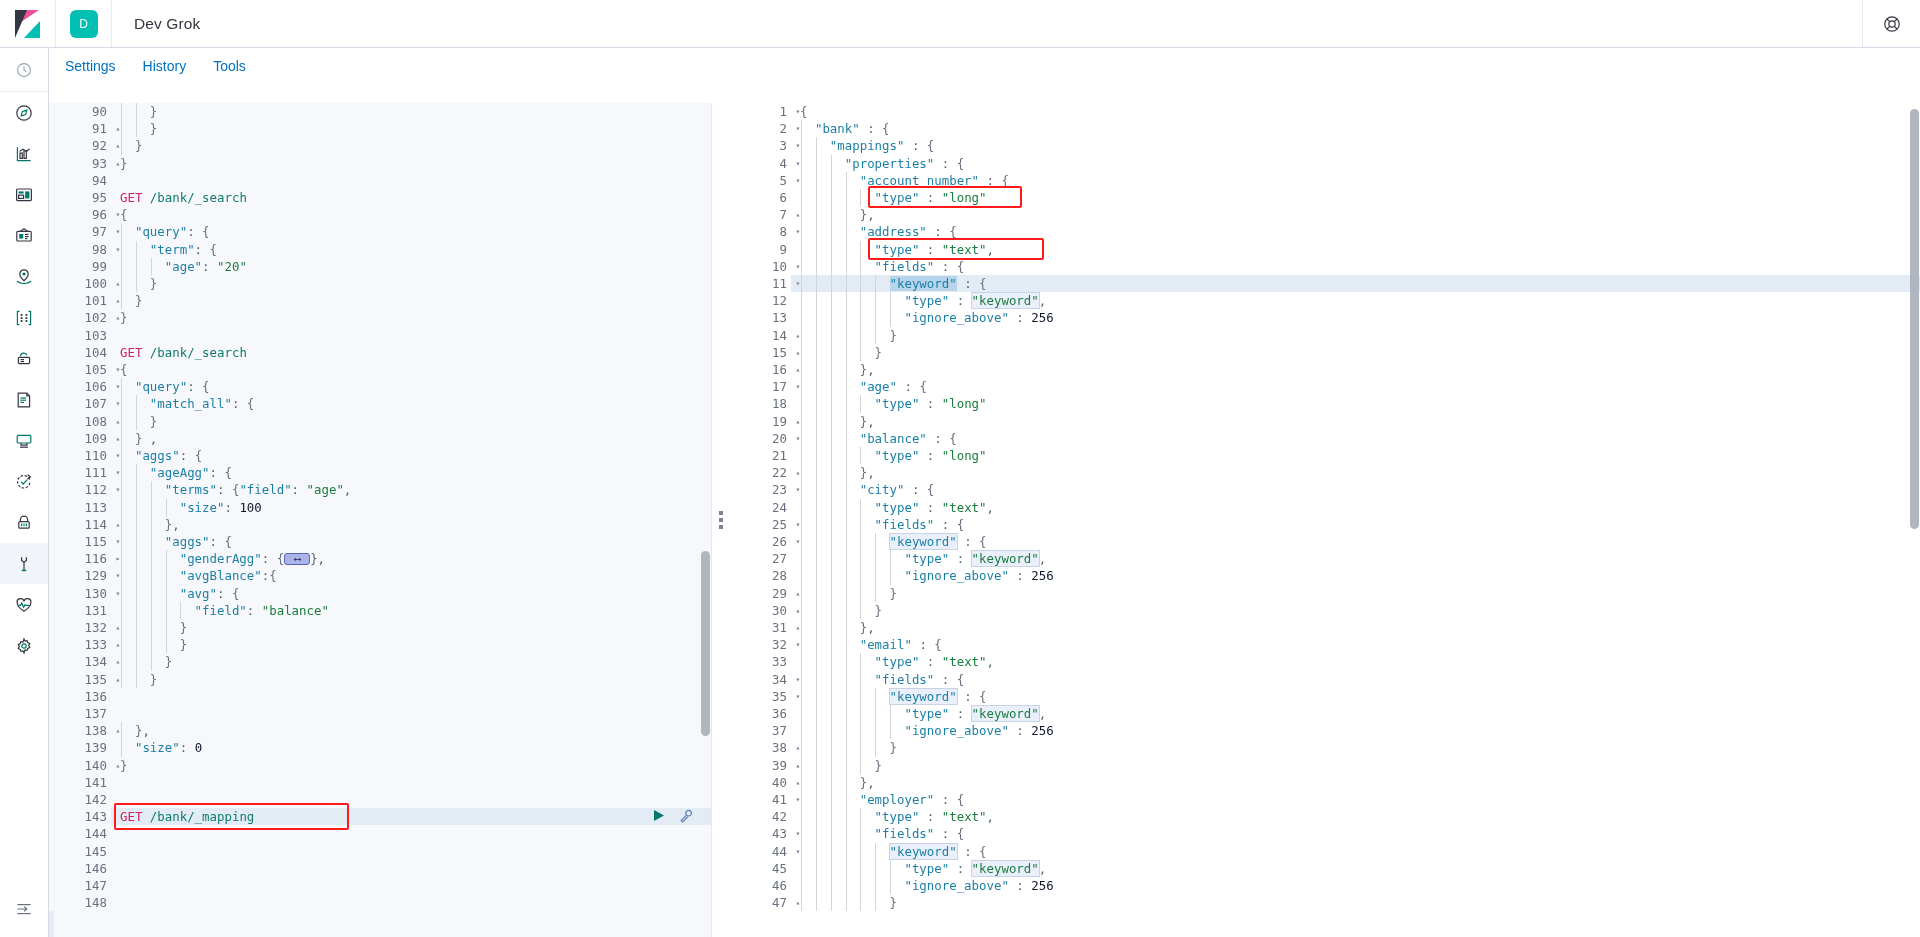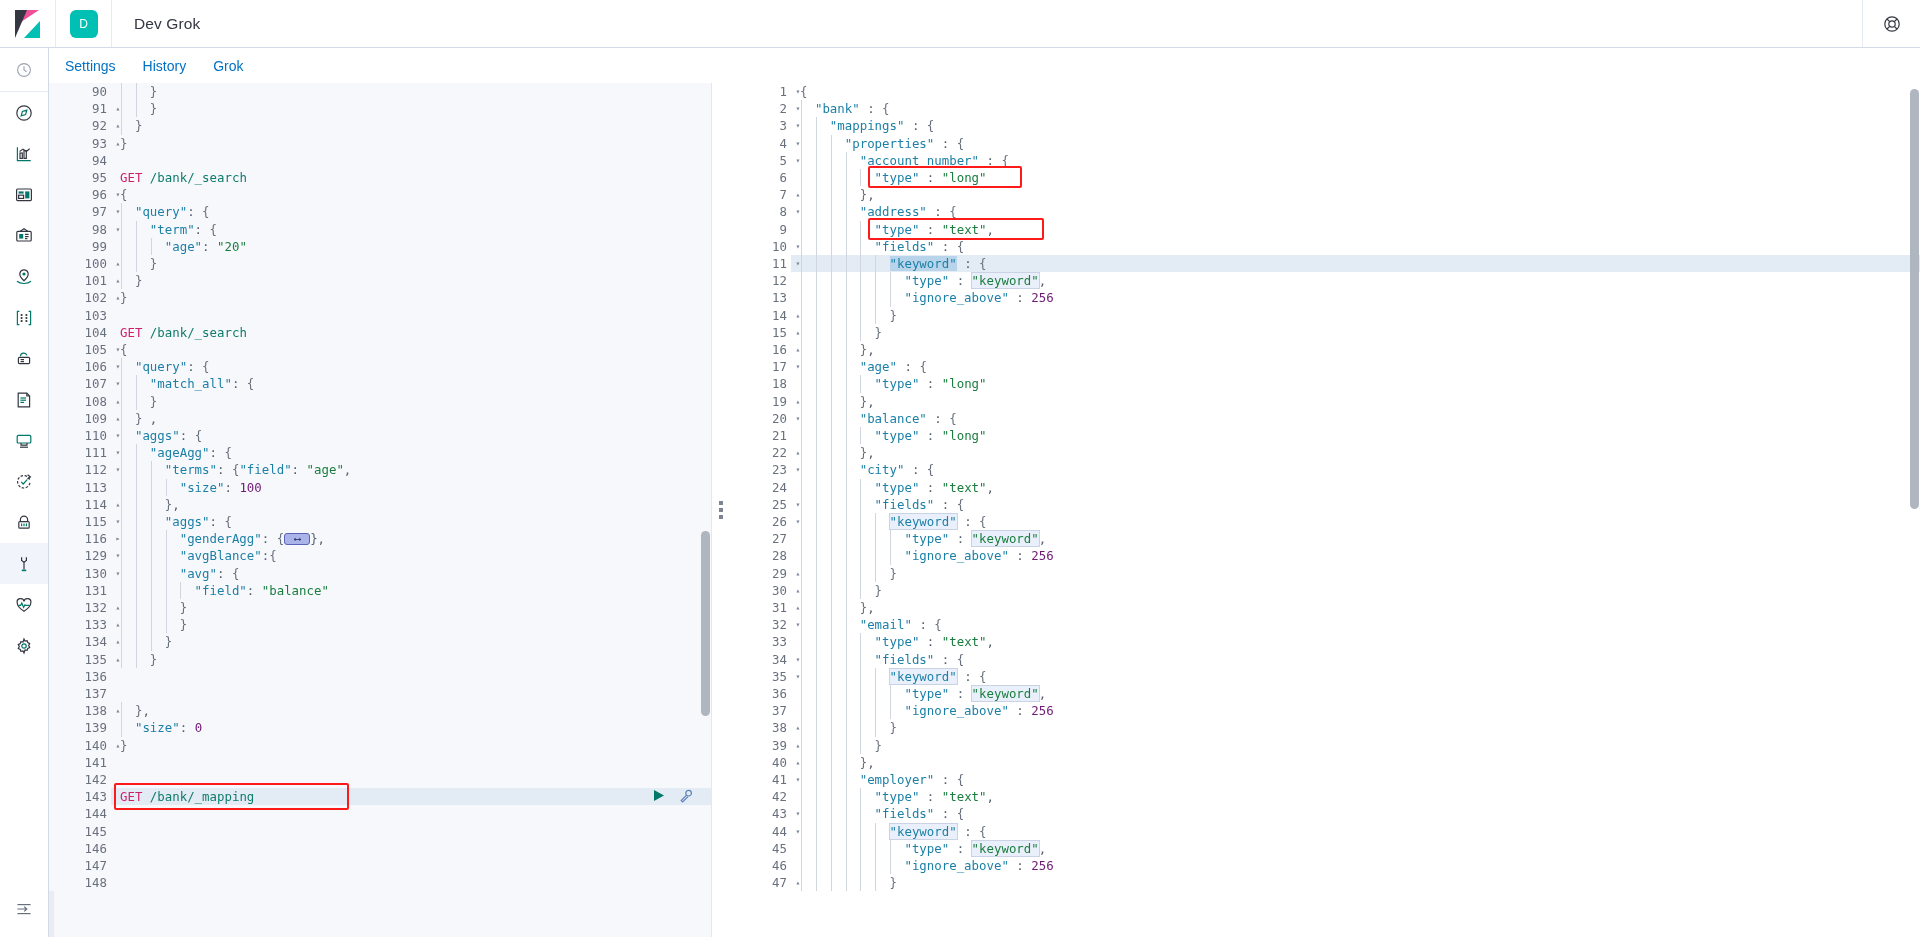--- a/index.html
+++ b/index.html
@@ -50,21 +50,21 @@
   .main { flex:1; display:flex; flex-direction:column; min-width:0; background:#fff; }
   .menu-row { height:35px; display:flex; align-items:center; padding-left:16px; gap:27px; }
   .menu-link { font-size:14px; color:#0071c2; cursor:pointer; }
   .tabs-row { height:41px; display:flex; align-items:flex-end; padding-left:16px;
               gap:18px; border-bottom:1px solid #d3dae6; }
   .tab { font-size:15px; color:#0071c2; padding:0 12px 11px 12px; cursor:pointer;
          border-bottom:2px solid transparent; }
   .tab.active { color:#1a73c4; border-bottom:2px solid #0071c2; font-weight:600; }
 
   
-  .split { flex:1; display:flex; min-height:0; position:relative; }
+  .split { flex:1; display:flex; min-height:0; position:relative;margin-top:20px; }
   .pane { position:relative; overflow:hidden; background:#f7f8fc; }
   .pane-left { width:663px; flex:0 0 663px; border-right:1px solid #e3e7ef; }
   .gutter-drag { width:17px; flex:0 0 17px; background:#fff; position:relative;
                  display:flex; align-items:center; justify-content:center; cursor:col-resize; }
   .grip { display:flex; flex-direction:column; gap:3px; }
   .grip i { display:block; width:4px; height:4px; background:#69707d; opacity:.85; }
   .pane-right { flex:1; background:#fff; }
 
   
   .code { position:absolute; left:0; top:0; right:0; bottom:0;
@@ -81,21 +81,21 @@
   .txt { padding-left:9px; position:relative; z-index:2; }
 
   .hl-row { position:absolute; left:0; right:0; height:17.2px; background:#e3ecf5; z-index:0; }
   .guide { position:absolute; top:0; height:17.2px; width:1px; background:#d0d5de; z-index:1; }
 
   
   .k-method { color:#cf1f6b; }
   .k-url    { color:#0f7b6c; }
   .k-key    { color:#1b7fa6; }
   .k-str    { color:#1a7d3e; }
-  .k-num    { color:#701a75; }
+  .k-num    { color:#0f172a; }
   .k-pun    { color:#55606e; }
   .k-brace  { color:#69707d; }
 
   .kw-box { background:#eaf0fb; outline:1px solid #c9d3e4; }
   .sel { background:#b8d4ea; }
 
   
   .redbox { position:absolute; border:2.4px solid #ff1a1a; border-radius:2px;
             z-index:6; pointer-events:none; }
 
@@ -306,21 +306,21 @@
           </svg>
           </span>
       </div>
     </div>
 
     <div class="main">
 
       <div class="menu-row">
         <div class="menu-link">Settings</div>
         <div class="menu-link">History</div>
-        <div class="menu-link">Grok</div>
+        <div class="menu-link">Tools</div>
       </div>
 
 
       <div class="split">
 
         <div class="pane pane-left">
           <div class="status-strip"></div>
           <div class="code" id="editor-code" style="height: 808.4px;"><div class="hl-row" style="top:705.1999999999999px"></div><div class="guide" style="left:72px;top:0px"></div><div class="guide" style="left:86.86px;top:0px"></div><div class="guide" style="left:72px;top:17.2px"></div><div class="guide" style="left:86.86px;top:17.2px"></div><div class="guide" style="left:72px;top:34.4px"></div><div class="guide" style="left:72px;top:120.39999999999999px"></div><div class="guide" style="left:72px;top:137.6px"></div><div class="guide" style="left:86.86px;top:137.6px"></div><div class="guide" style="left:72px;top:154.79999999999998px"></div><div class="guide" style="left:86.86px;top:154.79999999999998px"></div><div class="guide" style="left:101.72px;top:154.79999999999998px"></div><div class="guide" style="left:72px;top:172px"></div><div class="guide" style="left:86.86px;top:172px"></div><div class="guide" style="left:72px;top:189.2px"></div><div class="guide" style="left:72px;top:275.2px"></div><div class="guide" style="left:72px;top:292.4px"></div><div class="guide" style="left:86.86px;top:292.4px"></div><div class="guide" style="left:72px;top:309.59999999999997px"></div><div class="guide" style="left:86.86px;top:309.59999999999997px"></div><div class="guide" style="left:72px;top:326.8px"></div><div class="guide" style="left:72px;top:344px"></div><div class="guide" style="left:72px;top:361.2px"></div><div class="guide" style="left:86.86px;top:361.2px"></div><div class="guide" style="left:72px;top:378.4px"></div><div class="guide" style="left:86.86px;top:378.4px"></div><div class="guide" style="left:101.72px;top:378.4px"></div><div class="guide" style="left:72px;top:395.59999999999997px"></div><div class="guide" style="left:86.86px;top:395.59999999999997px"></div><div class="guide" style="left:101.72px;top:395.59999999999997px"></div><div class="guide" style="left:116.58px;top:395.59999999999997px"></div><div class="guide" style="left:72px;top:412.79999999999995px"></div><div class="guide" style="left:86.86px;top:412.79999999999995px"></div><div class="guide" style="left:101.72px;top:412.79999999999995px"></div><div class="guide" style="left:72px;top:430px"></div><div class="guide" style="left:86.86px;top:430px"></div><div class="guide" style="left:101.72px;top:430px"></div><div class="guide" style="left:72px;top:447.2px"></div><div class="guide" style="left:86.86px;top:447.2px"></div><div class="guide" style="left:101.72px;top:447.2px"></div><div class="guide" style="left:116.58px;top:447.2px"></div><div class="guide" style="left:72px;top:464.4px"></div><div class="guide" style="left:86.86px;top:464.4px"></div><div class="guide" style="left:101.72px;top:464.4px"></div><div class="guide" style="left:116.58px;top:464.4px"></div><div class="guide" style="left:72px;top:481.59999999999997px"></div><div class="guide" style="left:86.86px;top:481.59999999999997px"></div><div class="guide" style="left:101.72px;top:481.59999999999997px"></div><div class="guide" style="left:116.58px;top:481.59999999999997px"></div><div class="guide" style="left:72px;top:498.79999999999995px"></div><div class="guide" style="left:86.86px;top:498.79999999999995px"></div><div class="guide" style="left:101.72px;top:498.79999999999995px"></div><div class="guide" style="left:116.58px;top:498.79999999999995px"></div><div class="guide" style="left:131.44px;top:498.79999999999995px"></div><div class="guide" style="left:72px;top:516px"></div><div class="guide" style="left:86.86px;top:516px"></div><div class="guide" style="left:101.72px;top:516px"></div><div class="guide" style="left:116.58px;top:516px"></div><div class="guide" style="left:72px;top:533.1999999999999px"></div><div class="guide" style="left:86.86px;top:533.1999999999999px"></div><div class="guide" style="left:101.72px;top:533.1999999999999px"></div><div class="guide" style="left:116.58px;top:533.1999999999999px"></div><div class="guide" style="left:72px;top:550.4px"></div><div class="guide" style="left:86.86px;top:550.4px"></div><div class="guide" style="left:101.72px;top:550.4px"></div><div class="guide" style="left:72px;top:567.6px"></div><div class="guide" style="left:86.86px;top:567.6px"></div><div class="guide" style="left:72px;top:619.1999999999999px"></div><div class="guide" style="left:72px;top:636.4px"></div><div class="ln-row" style="position:absolute;left:0;right:0;top:0px"><div class="ln">90</div><div class="txt">&nbsp;&nbsp;&nbsp;&nbsp;<span class="k-brace">}</span></div></div><div class="ln-row" style="position:absolute;left:0;right:0;top:17.2px"><div class="ln">91<span class="fold">▴</span></div><div class="txt">&nbsp;&nbsp;&nbsp;&nbsp;<span class="k-brace">}</span></div></div><div class="ln-row" style="position:absolute;left:0;right:0;top:34.4px"><div class="ln">92<span class="fold">▴</span></div><div class="txt">&nbsp;&nbsp;<span class="k-brace">}</span></div></div><div class="ln-row" style="position:absolute;left:0;right:0;top:51.599999999999994px"><div class="ln">93<span class="fold">▴</span></div><div class="txt"><span class="k-brace">}</span></div></div><div class="ln-row" style="position:absolute;left:0;right:0;top:68.8px"><div class="ln">94</div><div class="txt"></div></div><div class="ln-row" style="position:absolute;left:0;right:0;top:86px"><div class="ln">95</div><div class="txt"><span class="k-method">GET</span> <span class="k-url">/bank/_search</span></div></div><div class="ln-row" style="position:absolute;left:0;right:0;top:103.19999999999999px"><div class="ln">96<span class="fold">▾</span></div><div class="txt"><span class="k-brace">{</span></div></div><div class="ln-row" style="position:absolute;left:0;right:0;top:120.39999999999999px"><div class="ln">97<span class="fold">▾</span></div><div class="txt">&nbsp;&nbsp;<span class="k-key">"query"</span><span class="k-pun">:</span><span class="k-pun"> </span><span class="k-brace">{</span></div></div><div class="ln-row" style="position:absolute;left:0;right:0;top:137.6px"><div class="ln">98<span class="fold">▾</span></div><div class="txt">&nbsp;&nbsp;&nbsp;&nbsp;<span class="k-key">"term"</span><span class="k-pun">:</span><span class="k-pun"> </span><span class="k-brace">{</span></div></div><div class="ln-row" style="position:absolute;left:0;right:0;top:154.79999999999998px"><div class="ln">99</div><div class="txt">&nbsp;&nbsp;&nbsp;&nbsp;&nbsp;&nbsp;<span class="k-key">"age"</span><span class="k-pun">:</span><span class="k-pun"> </span><span class="k-str">"20"</span></div></div><div class="ln-row" style="position:absolute;left:0;right:0;top:172px"><div class="ln">100<span class="fold">▴</span></div><div class="txt">&nbsp;&nbsp;&nbsp;&nbsp;<span class="k-brace">}</span></div></div><div class="ln-row" style="position:absolute;left:0;right:0;top:189.2px"><div class="ln">101<span class="fold">▴</span></div><div class="txt">&nbsp;&nbsp;<span class="k-brace">}</span></div></div><div class="ln-row" style="position:absolute;left:0;right:0;top:206.39999999999998px"><div class="ln">102<span class="fold">▴</span></div><div class="txt"><span class="k-brace">}</span></div></div><div class="ln-row" style="position:absolute;left:0;right:0;top:223.6px"><div class="ln">103</div><div class="txt"></div></div><div class="ln-row" style="position:absolute;left:0;right:0;top:240.79999999999998px"><div class="ln">104</div><div class="txt"><span class="k-method">GET</span> <span class="k-url">/bank/_search</span></div></div><div class="ln-row" style="position:absolute;left:0;right:0;top:258px"><div class="ln">105<span class="fold">▾</span></div><div class="txt"><span class="k-brace">{</span></div></div><div class="ln-row" style="position:absolute;left:0;right:0;top:275.2px"><div class="ln">106<span class="fold">▾</span></div><div class="txt">&nbsp;&nbsp;<span class="k-key">"query"</span><span class="k-pun">:</span><span class="k-pun"> </span><span class="k-brace">{</span></div></div><div class="ln-row" style="position:absolute;left:0;right:0;top:292.4px"><div class="ln">107<span class="fold">▾</span></div><div class="txt">&nbsp;&nbsp;&nbsp;&nbsp;<span class="k-key">"match_all"</span><span class="k-pun">:</span><span class="k-pun"> </span><span class="k-brace">{</span></div></div><div class="ln-row" style="position:absolute;left:0;right:0;top:309.59999999999997px"><div class="ln">108<span class="fold">▴</span></div><div class="txt">&nbsp;&nbsp;&nbsp;&nbsp;<span class="k-brace">}</span></div></div><div class="ln-row" style="position:absolute;left:0;right:0;top:326.8px"><div class="ln">109<span class="fold">▴</span></div><div class="txt">&nbsp;&nbsp;<span class="k-brace">}</span><span class="k-pun"> </span><span class="k-pun">,</span></div></div><div class="ln-row" style="position:absolute;left:0;right:0;top:344px"><div class="ln">110<span class="fold">▾</span></div><div class="txt">&nbsp;&nbsp;<span class="k-key">"aggs"</span><span class="k-pun">:</span><span class="k-pun"> </span><span class="k-brace">{</span></div></div><div class="ln-row" style="position:absolute;left:0;right:0;top:361.2px"><div class="ln">111<span class="fold">▾</span></div><div class="txt">&nbsp;&nbsp;&nbsp;&nbsp;<span class="k-key">"ageAgg"</span><span class="k-pun">:</span><span class="k-pun"> </span><span class="k-brace">{</span></div></div><div class="ln-row" style="position:absolute;left:0;right:0;top:378.4px"><div class="ln">112<span class="fold">▾</span></div><div class="txt">&nbsp;&nbsp;&nbsp;&nbsp;&nbsp;&nbsp;<span class="k-key">"terms"</span><span class="k-pun">:</span><span class="k-pun"> </span><span class="k-brace">{</span><span class="k-key">"field"</span><span class="k-pun">:</span><span class="k-pun"> </span><span class="k-str">"age"</span><span class="k-pun">,</span></div></div><div class="ln-row" style="position:absolute;left:0;right:0;top:395.59999999999997px"><div class="ln">113</div><div class="txt">&nbsp;&nbsp;&nbsp;&nbsp;&nbsp;&nbsp;&nbsp;&nbsp;<span class="k-key">"size"</span><span class="k-pun">:</span><span class="k-pun"> </span><span class="k-num">100</span></div></div><div class="ln-row" style="position:absolute;left:0;right:0;top:412.79999999999995px"><div class="ln">114<span class="fold">▴</span></div><div class="txt">&nbsp;&nbsp;&nbsp;&nbsp;&nbsp;&nbsp;<span class="k-brace">}</span><span class="k-pun">,</span></div></div><div class="ln-row" style="position:absolute;left:0;right:0;top:430px"><div class="ln">115<span class="fold">▾</span></div><div class="txt">&nbsp;&nbsp;&nbsp;&nbsp;&nbsp;&nbsp;<span class="k-key">"aggs"</span><span class="k-pun">:</span><span class="k-pun"> </span><span class="k-brace">{</span></div></div><div class="ln-row" style="position:absolute;left:0;right:0;top:447.2px"><div class="ln">116<span class="fold">▸</span></div><div class="txt">&nbsp;&nbsp;&nbsp;&nbsp;&nbsp;&nbsp;&nbsp;&nbsp;<span class="k-key">"genderAgg"</span><span class="k-pun">:</span><span class="k-pun"> </span><span class="k-brace">{</span><span class="foldwidget"></span><span class="k-pun">},</span></div></div><div class="ln-row" style="position:absolute;left:0;right:0;top:464.4px"><div class="ln">129<span class="fold">▾</span></div><div class="txt">&nbsp;&nbsp;&nbsp;&nbsp;&nbsp;&nbsp;&nbsp;&nbsp;<span class="k-key">"avgBlance"</span><span class="k-pun">:</span><span class="k-brace">{</span></div></div><div class="ln-row" style="position:absolute;left:0;right:0;top:481.59999999999997px"><div class="ln">130<span class="fold">▾</span></div><div class="txt">&nbsp;&nbsp;&nbsp;&nbsp;&nbsp;&nbsp;&nbsp;&nbsp;<span class="k-key">"avg"</span><span class="k-pun">:</span><span class="k-pun"> </span><span class="k-brace">{</span></div></div><div class="ln-row" style="position:absolute;left:0;right:0;top:498.79999999999995px"><div class="ln">131</div><div class="txt">&nbsp;&nbsp;&nbsp;&nbsp;&nbsp;&nbsp;&nbsp;&nbsp;&nbsp;&nbsp;<span class="k-key">"field"</span><span class="k-pun">:</span><span class="k-pun"> </span><span class="k-str">"balance"</span></div></div><div class="ln-row" style="position:absolute;left:0;right:0;top:516px"><div class="ln">132<span class="fold">▴</span></div><div class="txt">&nbsp;&nbsp;&nbsp;&nbsp;&nbsp;&nbsp;&nbsp;&nbsp;<span class="k-brace">}</span></div></div><div class="ln-row" style="position:absolute;left:0;right:0;top:533.1999999999999px"><div class="ln">133<span class="fold">▴</span></div><div class="txt">&nbsp;&nbsp;&nbsp;&nbsp;&nbsp;&nbsp;&nbsp;&nbsp;<span class="k-brace">}</span></div></div><div class="ln-row" style="position:absolute;left:0;right:0;top:550.4px"><div class="ln">134<span class="fold">▴</span></div><div class="txt">&nbsp;&nbsp;&nbsp;&nbsp;&nbsp;&nbsp;<span class="k-brace">}</span></div></div><div class="ln-row" style="position:absolute;left:0;right:0;top:567.6px"><div class="ln">135<span class="fold">▴</span></div><div class="txt">&nbsp;&nbsp;&nbsp;&nbsp;<span class="k-brace">}</span></div></div><div class="ln-row" style="position:absolute;left:0;right:0;top:584.8px"><div class="ln">136</div><div class="txt"></div></div><div class="ln-row" style="position:absolute;left:0;right:0;top:602px"><div class="ln">137</div><div class="txt"></div></div><div class="ln-row" style="position:absolute;left:0;right:0;top:619.1999999999999px"><div class="ln">138<span class="fold">▴</span></div><div class="txt">&nbsp;&nbsp;<span class="k-brace">}</span><span class="k-pun">,</span></div></div><div class="ln-row" style="position:absolute;left:0;right:0;top:636.4px"><div class="ln">139</div><div class="txt">&nbsp;&nbsp;<span class="k-key">"size"</span><span class="k-pun">:</span><span class="k-pun"> </span><span class="k-num">0</span></div></div><div class="ln-row" style="position:absolute;left:0;right:0;top:653.6px"><div class="ln">140<span class="fold">▴</span></div><div class="txt"><span class="k-brace">}</span></div></div><div class="ln-row" style="position:absolute;left:0;right:0;top:670.8px"><div class="ln">141</div><div class="txt"></div></div><div class="ln-row" style="position:absolute;left:0;right:0;top:688px"><div class="ln">142</div><div class="txt"></div></div><div class="ln-row" style="position:absolute;left:0;right:0;top:705.1999999999999px"><div class="ln">143</div><div class="txt"><span class="k-method">GET</span> <span class="k-url">/bank/_mapping</span></div></div><div class="runner" style="top:706.1999999999999px"><svg width="13" height="13" viewBox="0 0 13 13">
                   <polygon points="2,1 12,6.5 2,12" fill="#00786a"></polygon>
                 </svg></div><div class="wrench" style="top:706.1999999999999px"><svg width="14" height="14" viewBox="0 0 14 14" fill="none" stroke="#5b7fb8" stroke-width="1.2">

